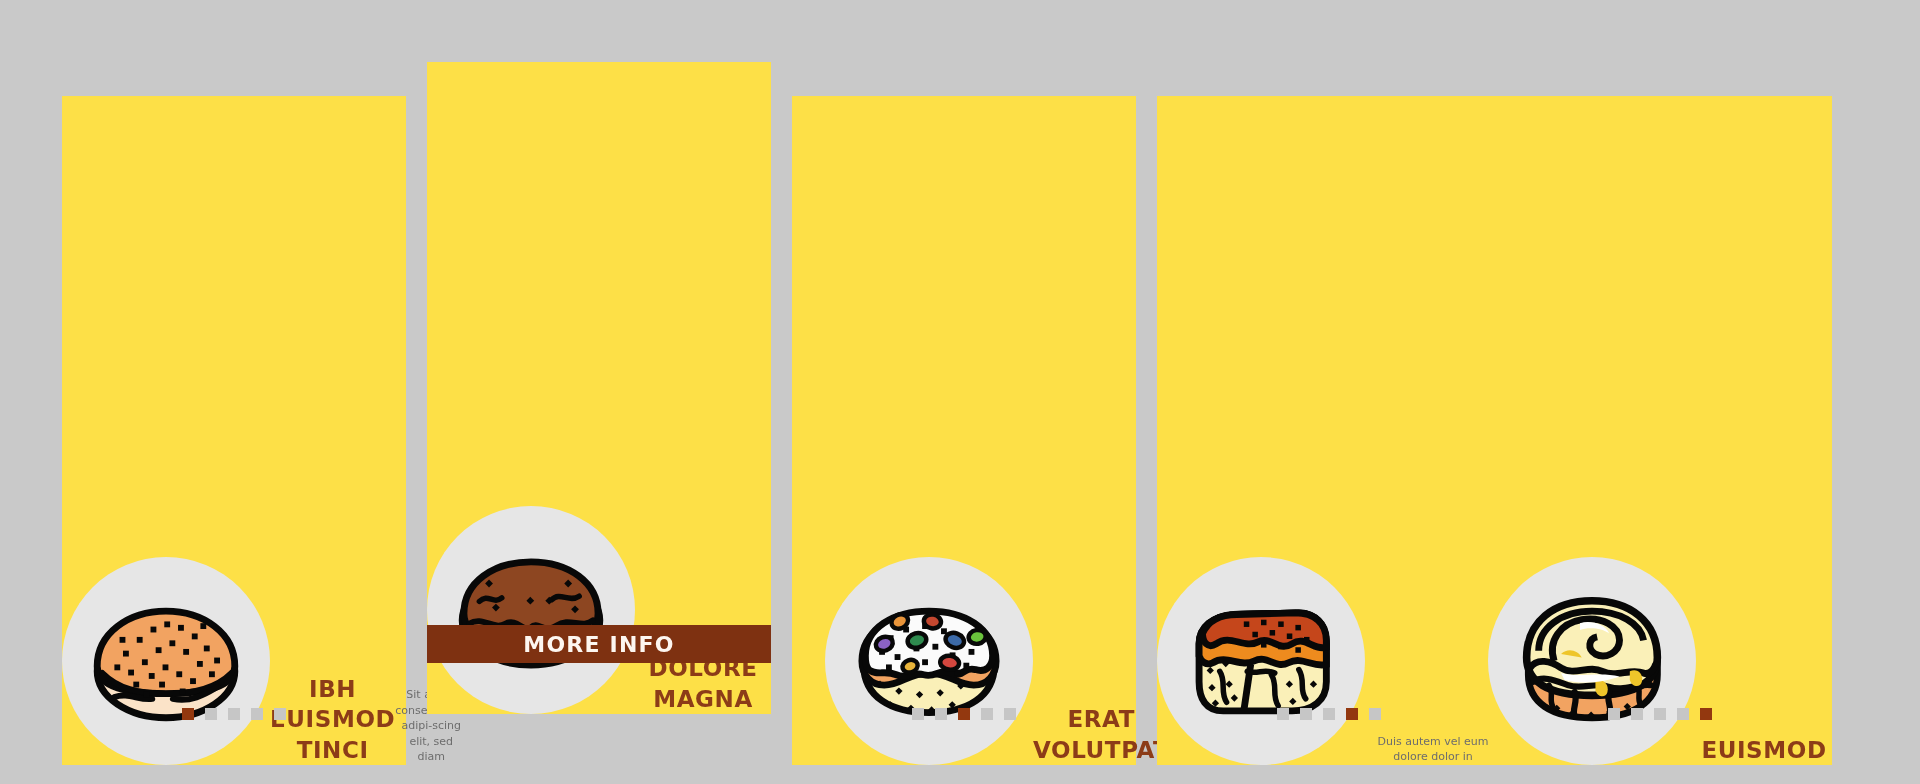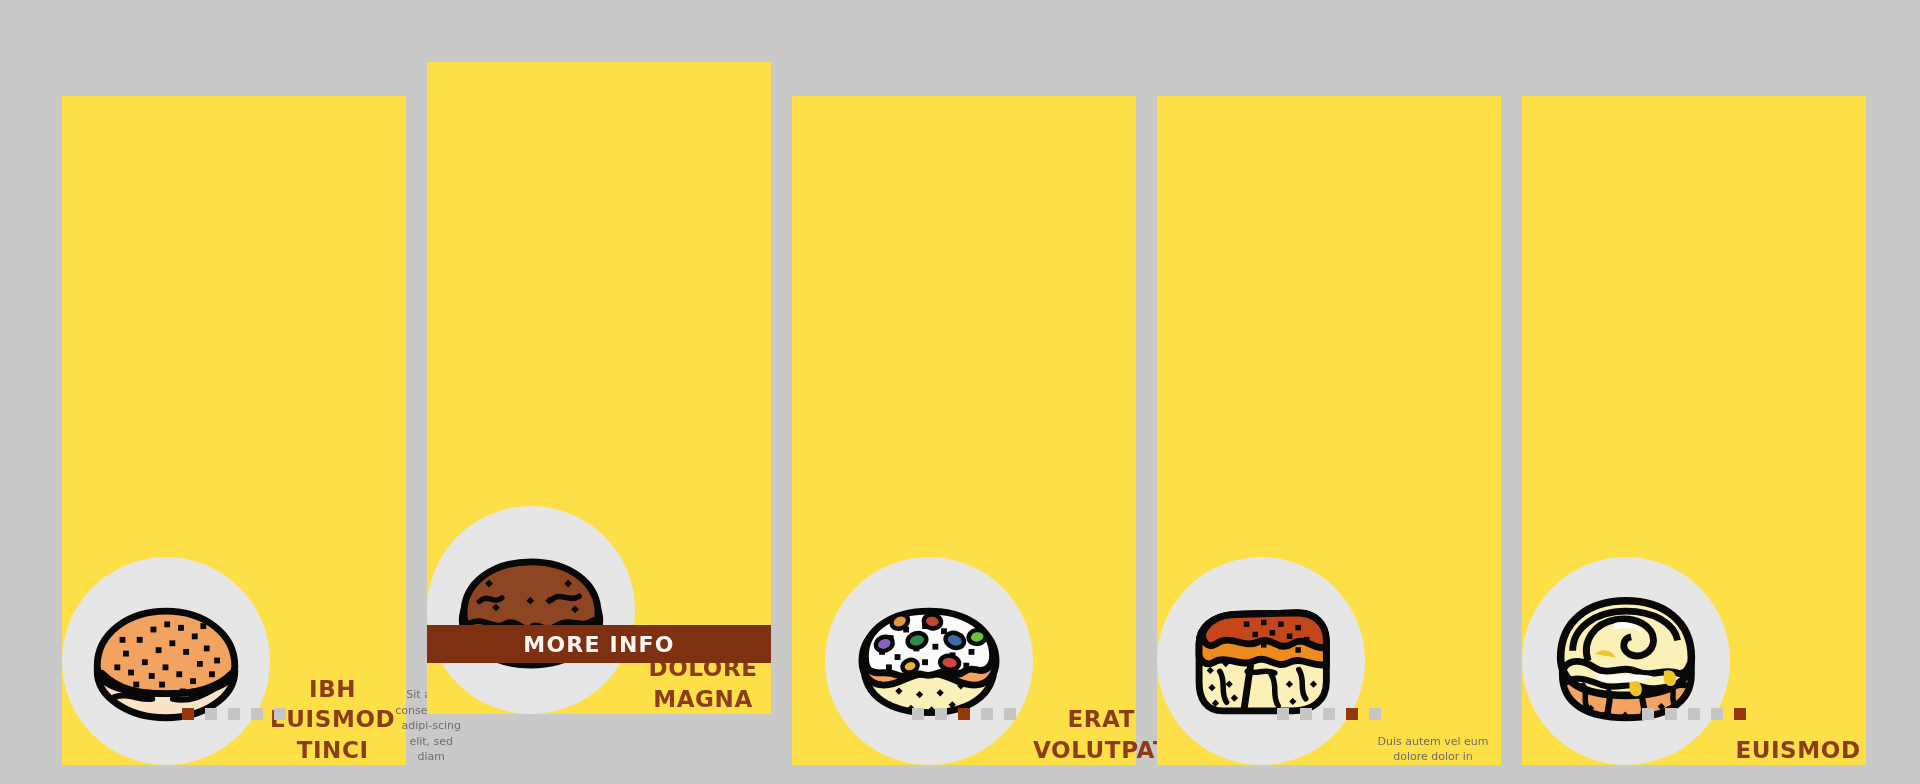--- a/index.html
+++ b/index.html
@@ -41,21 +41,21 @@
   .card.featured {
     top: 62px;
     width: 344px;
     height: 652px;
   }
 
   .card-c1 { left: 62px; }
   .card-c2 { left: 427px; }
   .card-c3 { left: 792px; padding-left: 33px; }
   .card-c4 { left: 1157px; }
-  .card-c5 { left: 1522px; }
+  .card-c5 { left: 1488px; }
 
   
   .illus-wrap {
     width: 100%;
     display: flex;
     justify-content: center;
   }
   .illus-wrap.normal { margin-top: 45px; }
   .illus-wrap.featured { margin-top: 45px; }
 

